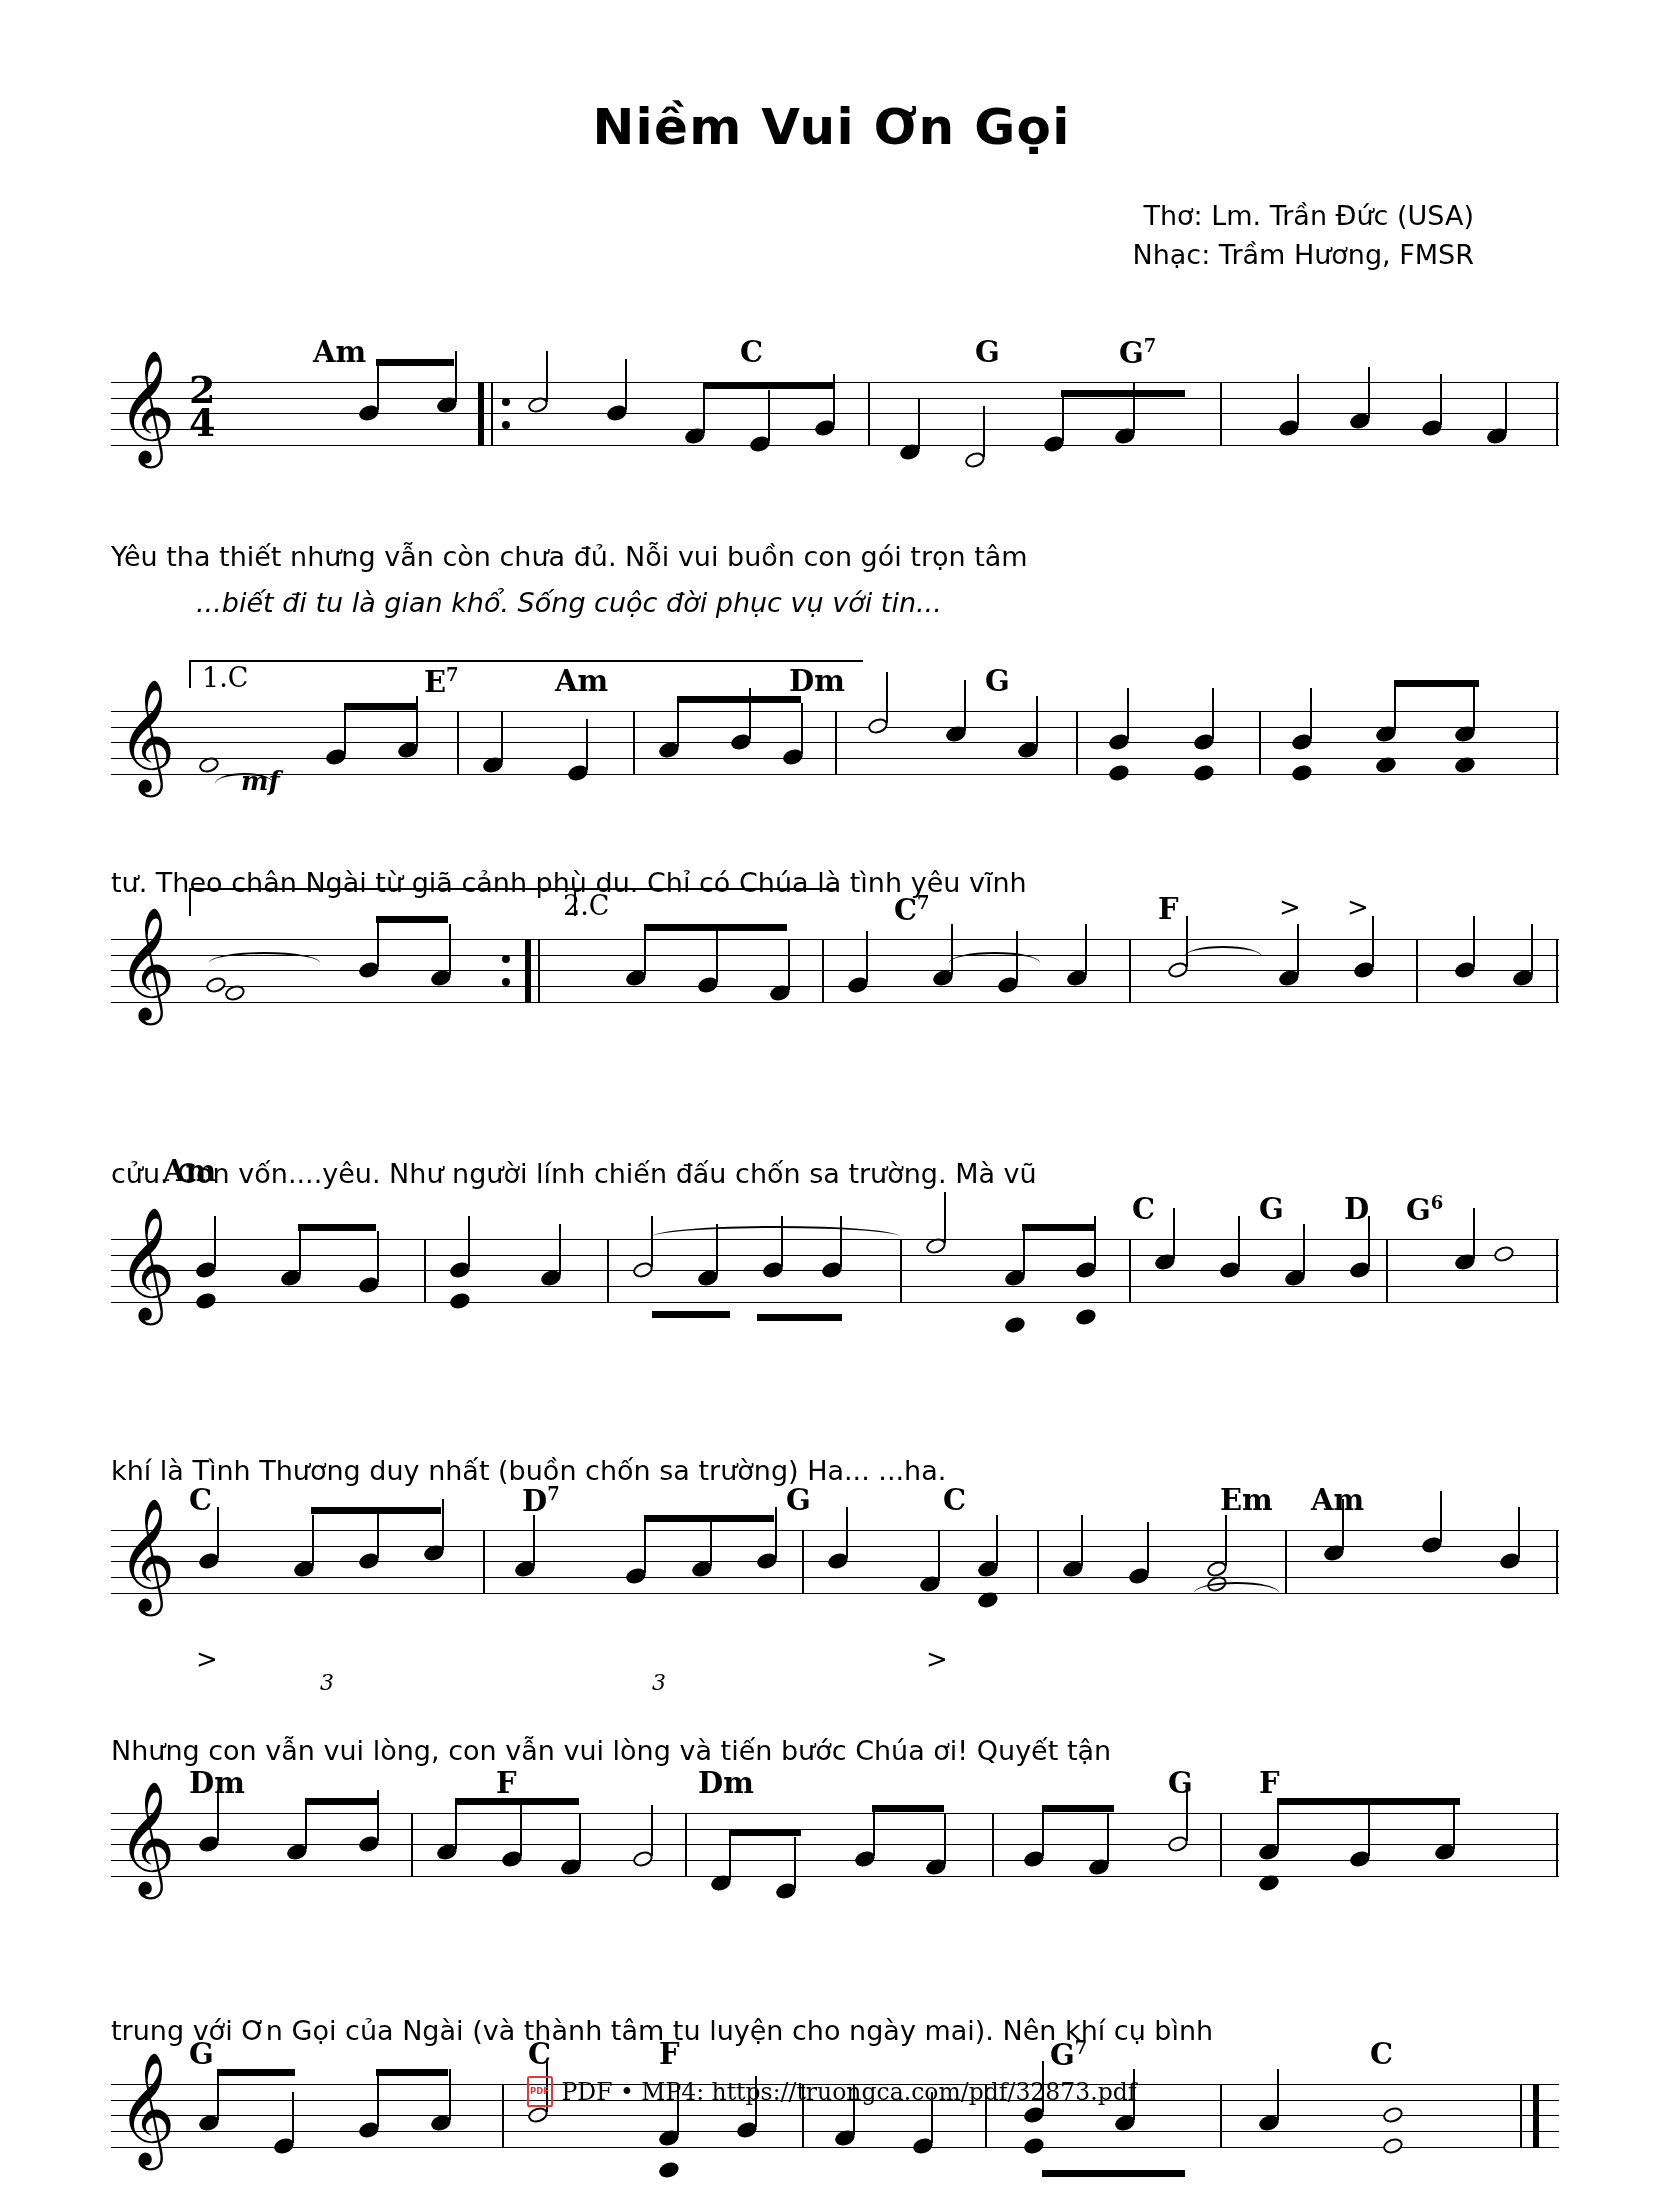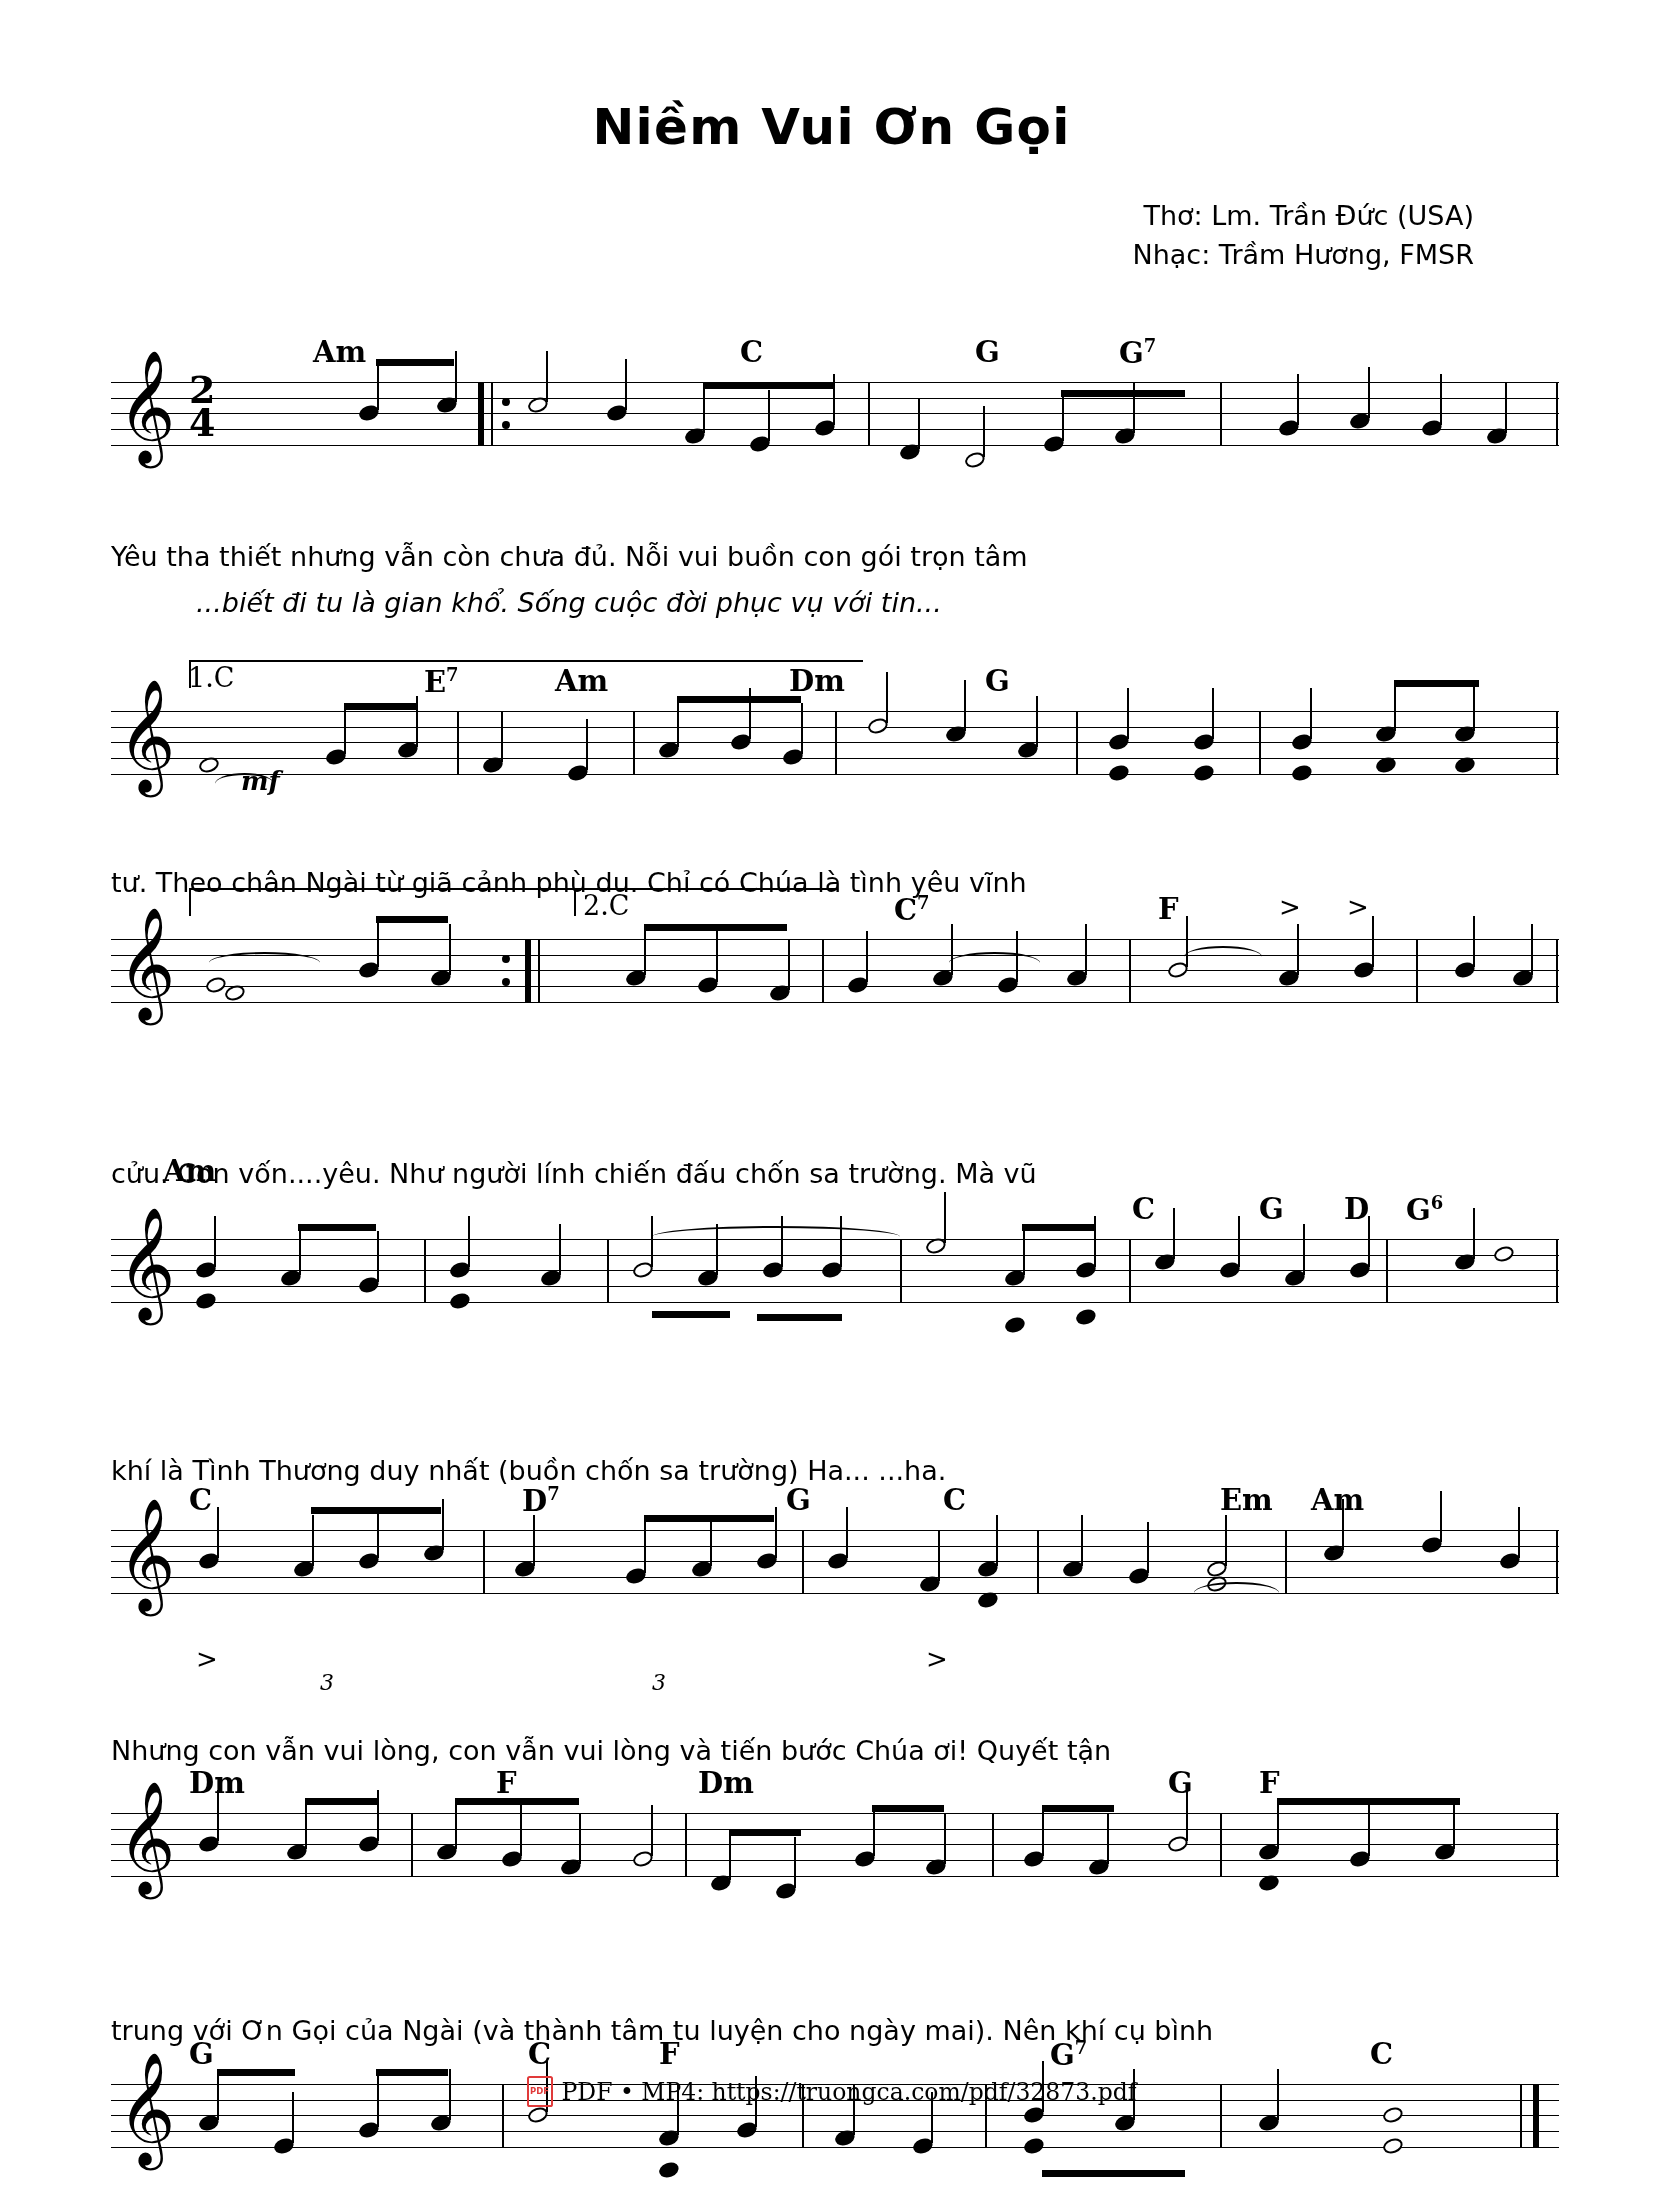--- a/index.html
+++ b/index.html
@@ -331,21 +331,21 @@
     <div class="stafflines">
         <i></i>
         <i></i>
         <i></i>
         <i></i>
         <i></i>
       </div>
     <div class="clef">𝄞</div>
 
     <div class="volta" style="left:78px; top:-51px; width:672px;"></div>
-    <div class="voltalabel" style="left:77px; top:-49px;"><span>1.</span><span>C</span></div>
+    <div class="voltalabel" style="left:91px; top:-49px;"><span>1.</span><span>C</span></div>
 
     <div class="chord" style="left:313px; top:-47px;"><span>E</span><sup>7</sup></div>
     <div class="chord" style="left:444px; top:-47px;"><span>Am</span></div>
     <div class="chord" style="left:678px; top:-47px;"><span>Dm</span></div>
     <div class="chord" style="left:874px; top:-47px;"><span>G</span></div>
 
     <div class="dyn" style="left:130px; top:55px;">mf</div>
 
     <div class="notes">
       <div class="nh hollow" style="left:88px; top:125px;">
@@ -445,21 +445,21 @@
         <i></i>
         <i></i>
         <i></i>
         <i></i>
         <i></i>
       </div>
     <div class="clef">𝄞</div>
 
     <div class="volta" style="left:78px; top:-51px; width:391px;"></div>
     <div class="volta" style="left:463px; top:-51px; width:261px;"></div>
-    <div class="voltalabel" style="left:472px; top:-49px;"><span>2.</span><span>C</span></div>
+    <div class="voltalabel" style="left:452px; top:-49px;"><span>2.</span><span>C</span></div>
 
     <div class="chord" style="left:783px; top:-47px;"><span>C</span><sup>7</sup></div>
     <div class="chord" style="left:1047px; top:-47px;"><span>F</span></div>
     <div class="accent" style="left:1168px; top:-47px;">&gt;</div>
     <div class="accent" style="left:1236px; top:-47px;">&gt;</div>
 
     <div class="notes">
       <div class="nh hollow" style="left:95px; top:117px;">
           <div class="head"></div>
         </div>

